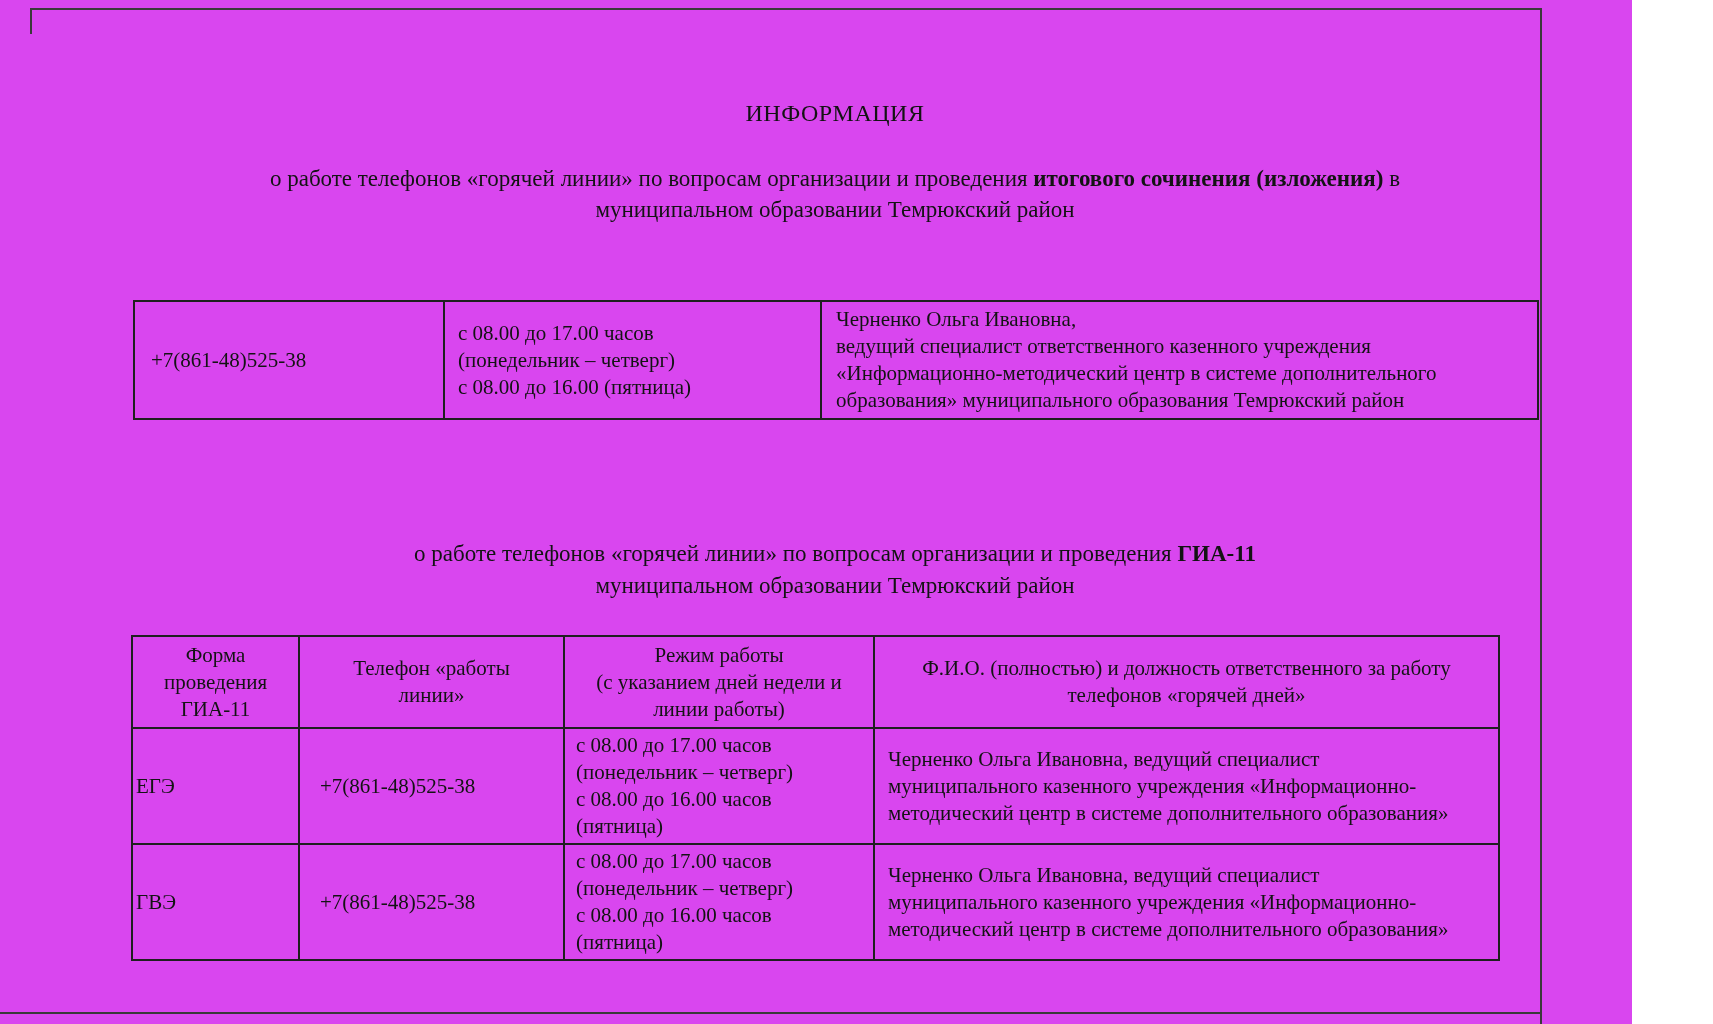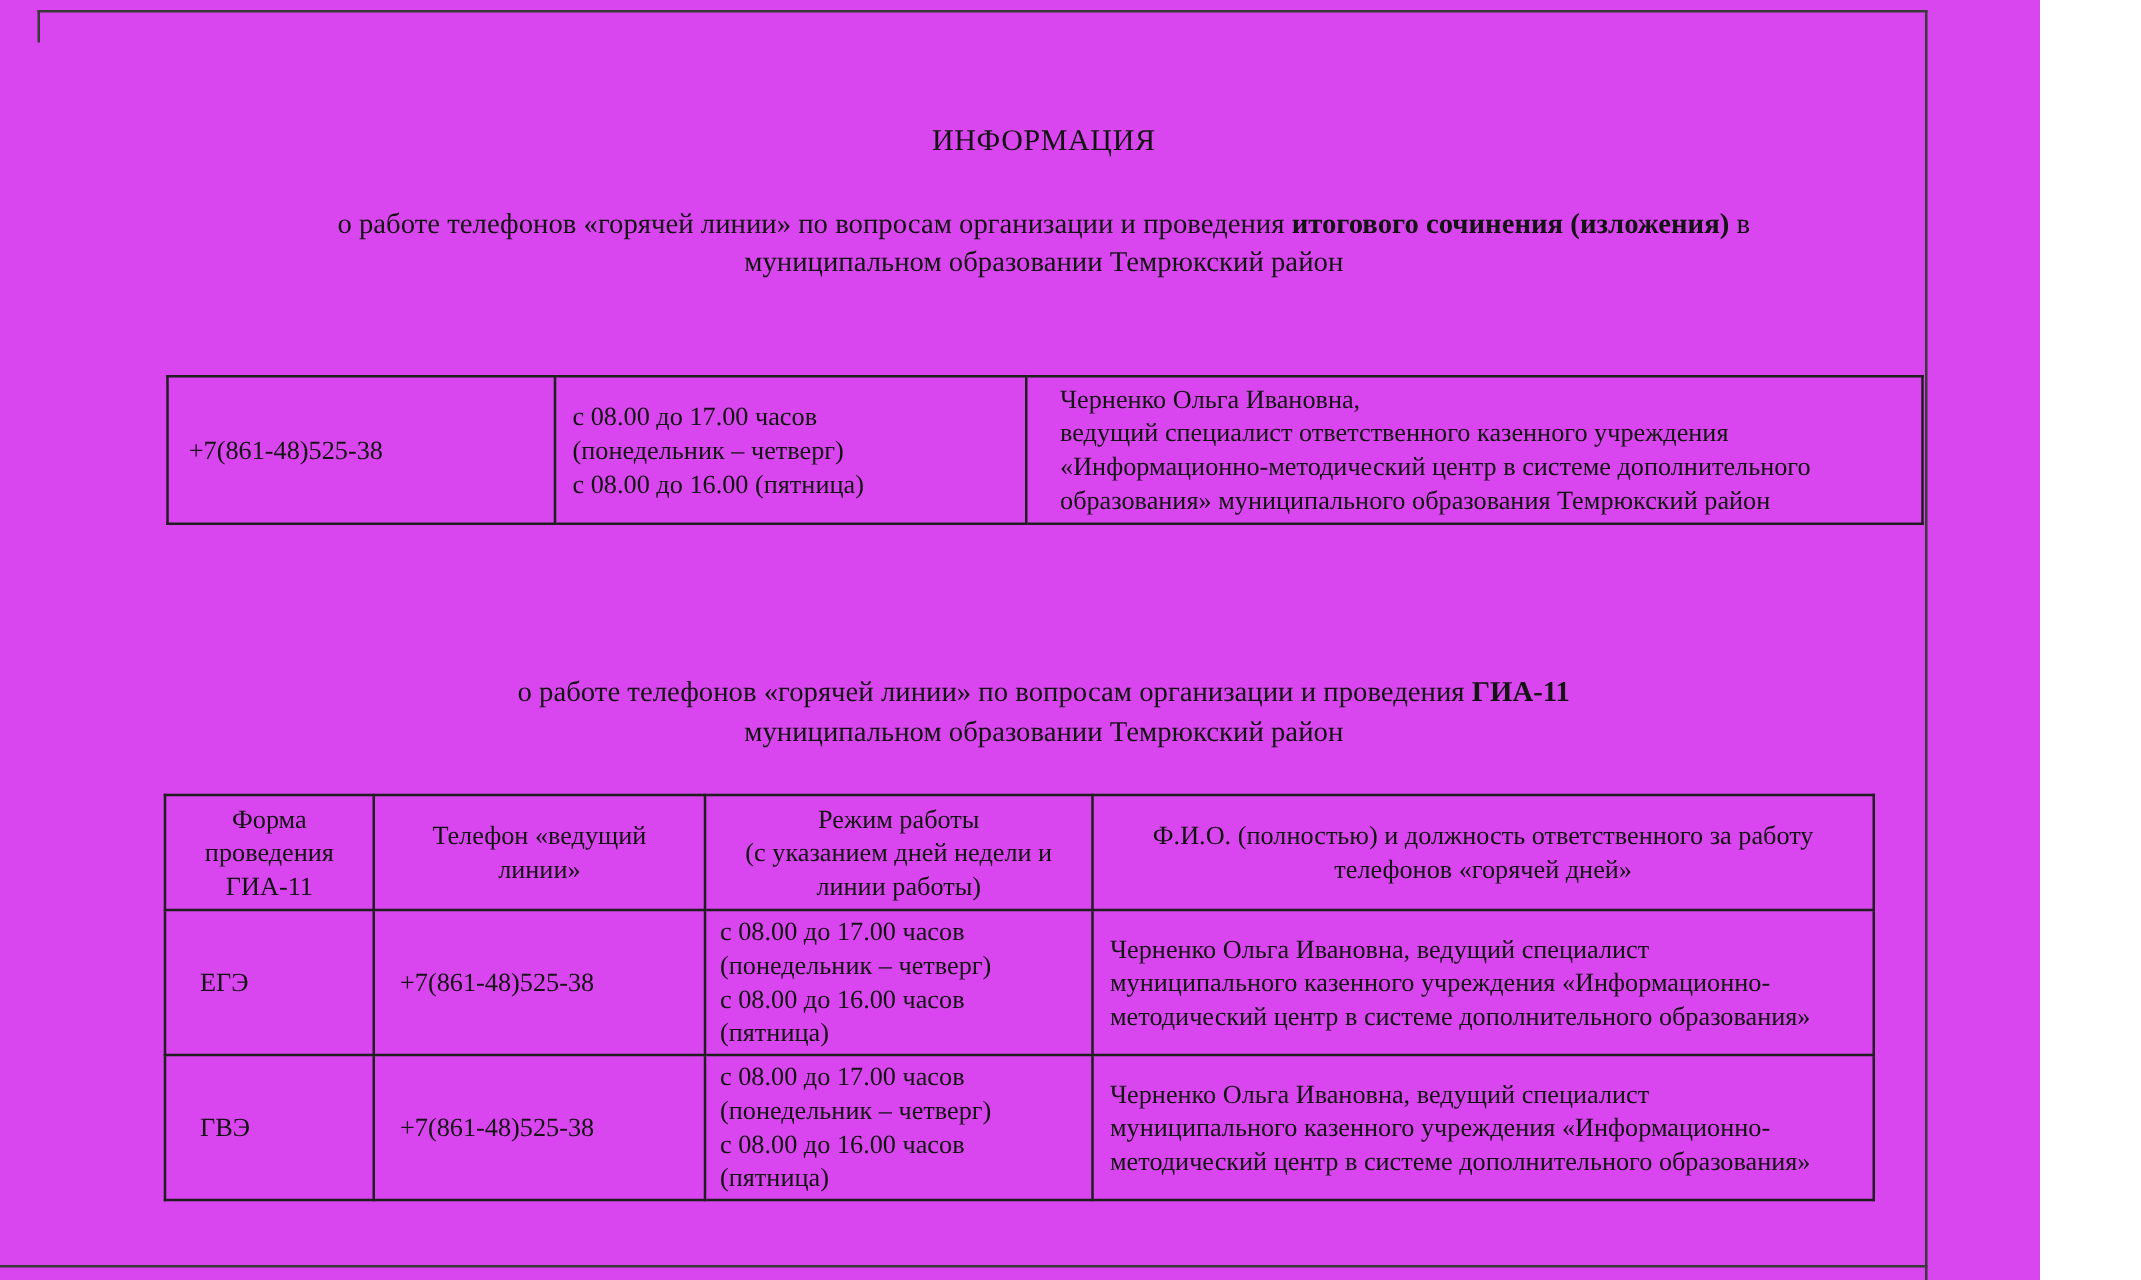--- a/index.html
+++ b/index.html
@@ -34,26 +34,26 @@
   b, strong { font-weight:bold; }
 
   table { border-collapse:collapse; table-layout:fixed; }
   td { border:2px solid #1f1f1f; font-size:21px; line-height:27px; vertical-align:middle; padding:0; }
 
   .table1 { position:absolute; left:133px; top:300px; width:1404px; }
   .table1 .hdr td { text-align:center; height:56px; }
   .table1 .body td { height:114px; }
   .t1-phone { padding-left:16px; }
   .t1-sched { padding-left:13px; }
-  .t1-resp  { padding:4px 26px; }
+  .t1-resp  { padding:4px 14px; }
 
   .table2 { position:absolute; left:131px; top:635px; width:1367px; }
   .table2 .hdr td { text-align:center; height:92px; }
   .table2 .body td { height:116px; }
-  .t2-form  { padding-left:27px; }
+  .t2-form  { padding-left:3px; }
   .t2-phone { padding-left:20px; }
   .t2-sched { padding-left:11px; }
   .t2-resp  { padding:4px 13px; }
 </style>
 </head>
 <body>
 
 <div class="page">
 
   <div class="frame-top"></div>
@@ -105,21 +105,21 @@
         <col style="width:625px">
       </colgroup>
     <tbody>
         <tr class="hdr">
       <td>
         <div>Форма</div>
         <div>проведения</div>
         <div>ГИА-11</div>
       </td>
       <td>
-        <div>Телефон «ведущий</div>
+        <div>Телефон «работы</div>
         <div>линии»</div>
       </td>
       <td>
         <div>Режим работы</div>
         <div>(с указанием дней недели и</div>
         <div>линии работы)</div>
       </td>
       <td>
         <div>Ф.И.О. (полностью) и должность ответственного за работу</div>
         <div>телефонов «горячей дней»</div>

